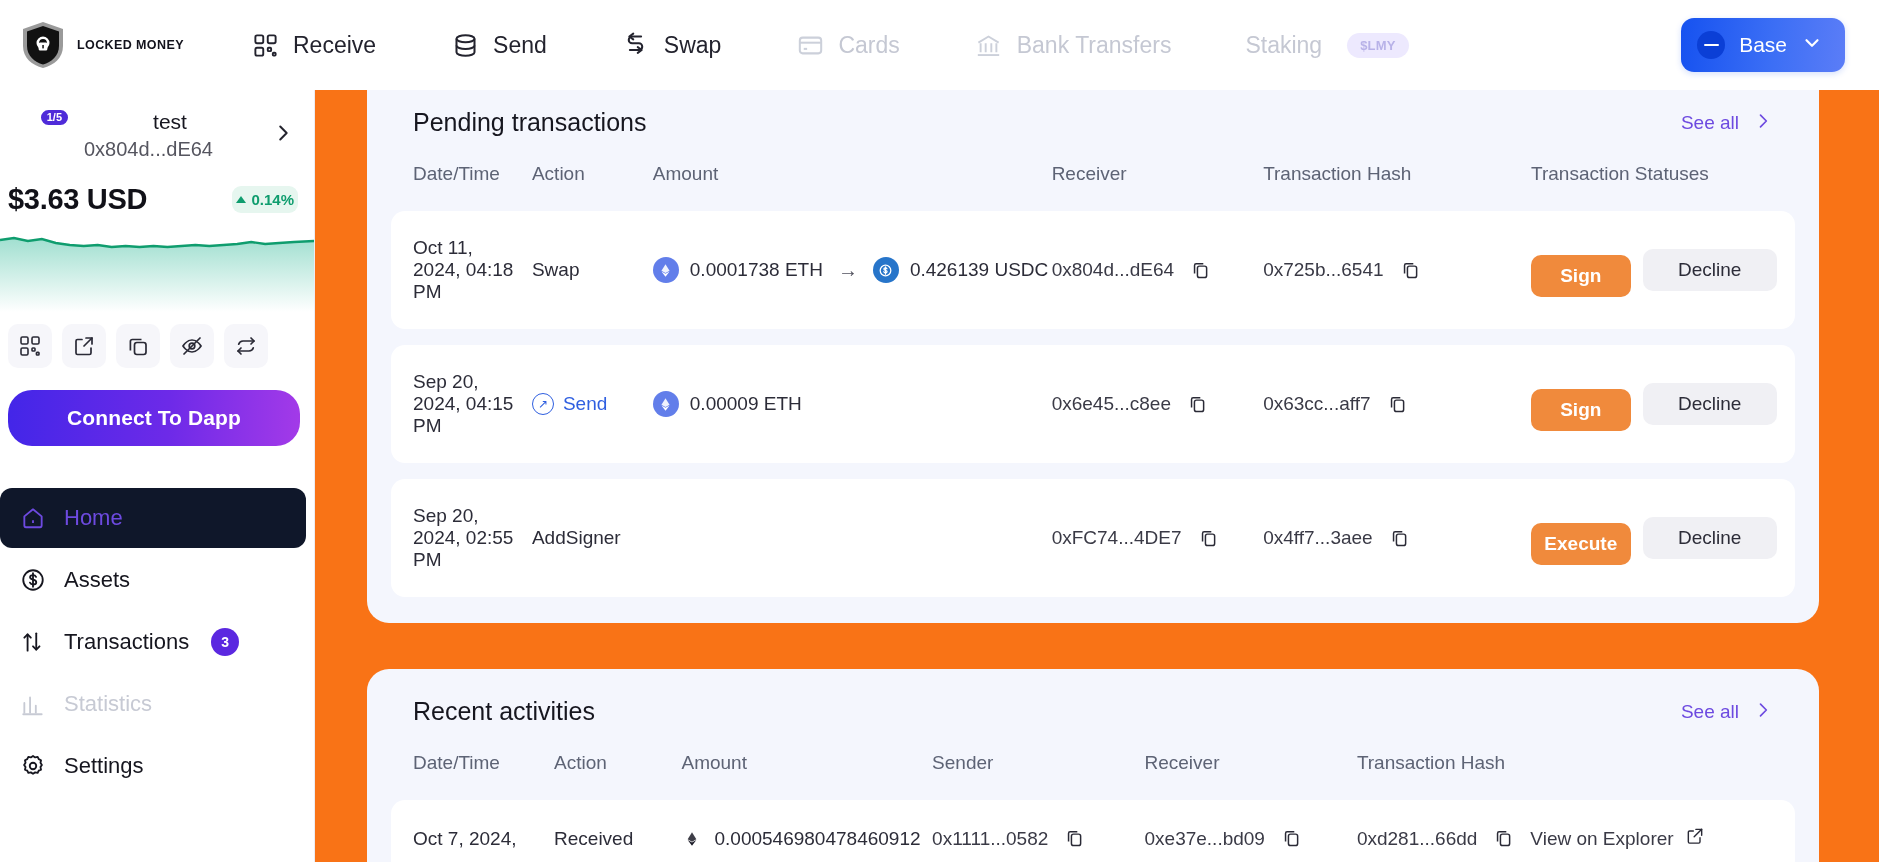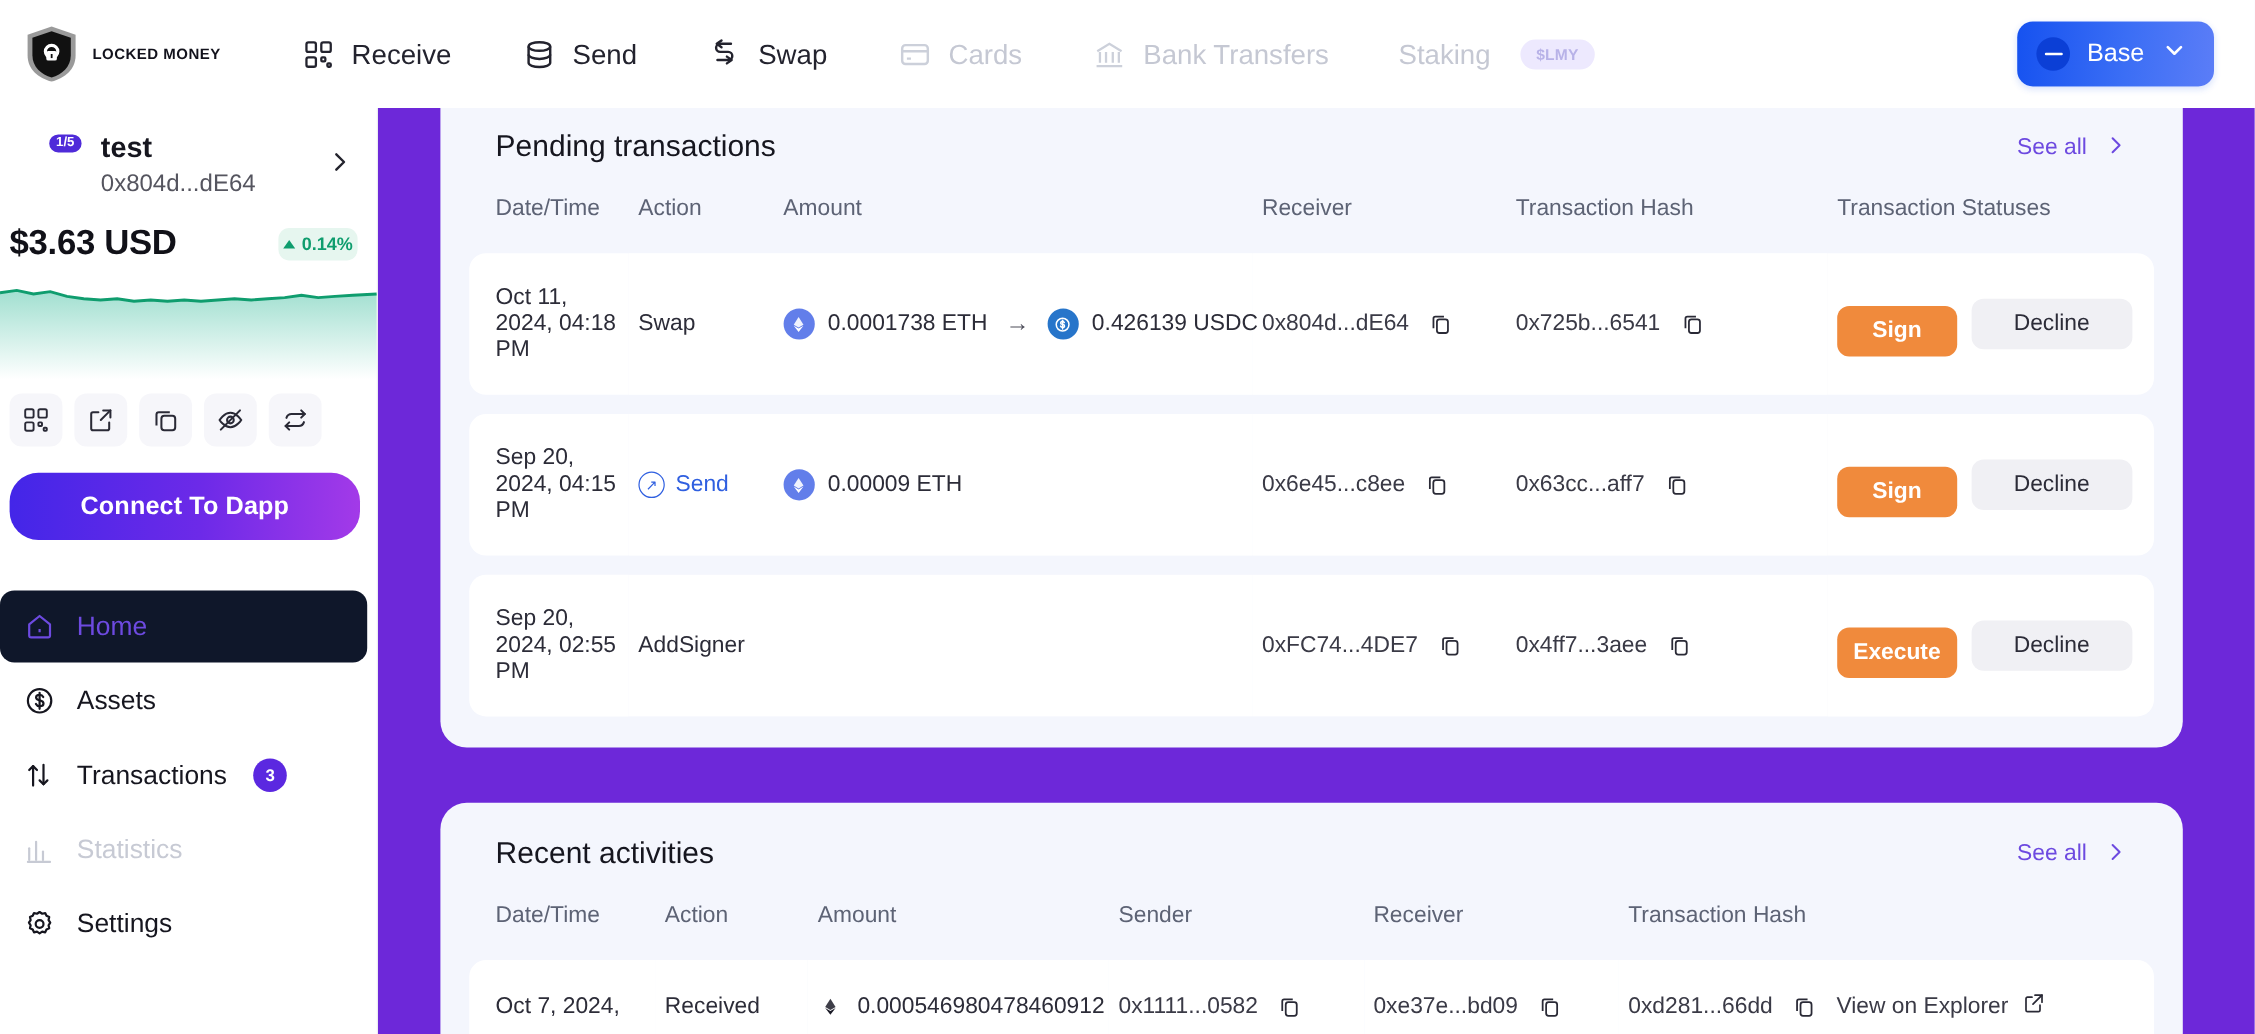--- a/index.html
+++ b/index.html
@@ -17,21 +17,21 @@
     height: 90px; flex: 0 0 90px;
     display: flex; align-items: center;
     background: #ffffff;
     padding: 0 18px 0 14px;
     position: relative; z-index: 20;
   }
   .brand { display: flex; align-items: center; gap: 11px; width: 236px; flex: 0 0 236px; padding-left: 6px;}
   .brand-shield { width: 46px; height: 50px; display:block; }
   .brand-name { font-size: 12.5px; font-weight: 700; letter-spacing: .4px; color: #12121c; }
 
-  .navlinks { display: flex; align-items: center; gap: 0px; flex: 1; }
+  .navlinks { display: flex; align-items: center; gap: 16px; flex: 1; }
   .navitem {
     display: flex; align-items: center; gap: 13px;
     font-size: 23px; font-weight: 400; color: #23232e;
     padding: 6px 0; margin-right: 58px;
     cursor: pointer; white-space: nowrap;
   }
   .navitem.disabled { color: #c5c8d3; cursor: default; }
   .navitem .nv-ic { display:inline-flex; align-items:center; justify-content:center; width:30px;height:30px;}
   .navitem.disabled .nv-ic svg { stroke: #ccd0da; }
 
@@ -94,21 +94,21 @@
   }
   .wa-badge {
     position:absolute; top:-2px; right:-2px;
     background:#4f2bd9; color:#fff;
     font-size:11px; font-weight:700;
     border-radius:999px; padding:2px 6px;
     border: 2px solid #fff;
     line-height: 1.05;
   }
   .wh-txt { flex:1; min-width:0; }
-  .wh-name { font-size: 24px; font-weight: 700; color:#16161f; line-height:1.3;}
+  .wh-name { font-size: 21px; font-weight: 400; color:#16161f; line-height:1.3;text-align:center;}
   .wh-addr { font-size: 20px; color:#55555f; line-height:1.4; }
   .wh-chev { color:#24242e; font-size:22px; padding-right:6px;}
 
   .bal-row { display:flex; align-items:center; justify-content:space-between; padding: 10px 16px 0 8px;}
   .bal-amt { font-size: 29px; font-weight: 700; color:#111118; letter-spacing:-.3px;}
   .bal-chip {
     background:#e6f6ef; color:#0f9d6e;
     border-radius: 9px; padding: 5px 4px;
     font-size: 15px; font-weight:600;
     display:flex; align-items:center; gap:5px;
@@ -146,21 +146,21 @@
   .nli .nic { width:30px;height:30px;display:flex;align-items:center;justify-content:center;flex:0 0 30px;}
   .nli-badge {
     background:#5b28e0; color:#fff;
     width:28px;height:28px;border-radius:50%;
     font-size:14px;font-weight:700;
     display:flex;align-items:center;justify-content:center;
     margin-left: 6px;
   }
 
   
-  .main { flex:1; min-width:0; overflow:hidden; background:#6d28d9; padding: 0 0 12px 52px; }
+  .main { flex:1; min-width:0; overflow:hidden; background:#f97316; padding: 0 0 12px 52px; }
   .card {
     background:#f4f6fd; border-radius: 22px;
     padding: 28px 24px 26px 24px;
     margin-right: 60px;
   }
   .card.pending { margin-top: -22px; padding-top: 40px; }
   .card.recent { margin-top: 46px; }
 
   .card-head { display:flex; align-items:center; justify-content:space-between; padding: 0 22px 0 22px;}
   .card-title { font-size: 25px; font-weight: 400; color:#16161f; }

